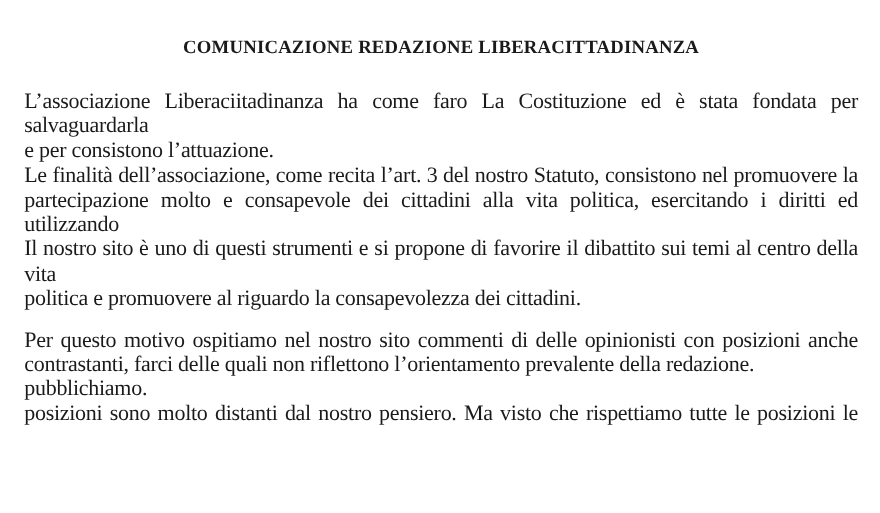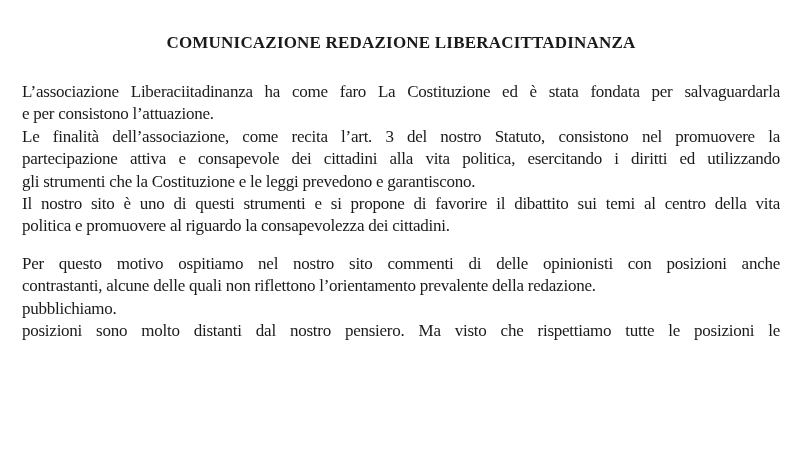--- a/index.html
+++ b/index.html
@@ -20,21 +20,21 @@
   }
   .doc-title {
     text-align: center;
     font-weight: bold;
     font-size: 17px;
     line-height: 22px;
     margin: 0 0 27px 0;
     letter-spacing: 0.2px;
   }
   .doc-body {
-    font-size: 17px;
+    font-size: 20px;
   }
   .block { margin: 0; }
   .block.gap-1 { margin-top: 15px; }
   .block.gap-2 { margin-top: 21px; }
   .line {
     line-height: 22.4px;
     letter-spacing: -0.25px;
     white-space: normal;
   }
   .line.just {
@@ -45,25 +45,24 @@
 </head>
 <body>
 
 <div class="page">
   <h1 class="doc-title">COMUNICAZIONE REDAZIONE LIBERACITTADINANZA</h1>
   <div class="doc-body">
       <div class="block">
         <div class="line just">L’associazione Liberaciitadinanza ha come faro La Costituzione ed è stata fondata per salvaguardarla</div>
         <div class="line">e per consistono l’attuazione.</div>
         <div class="line just">Le finalità dell’associazione, come recita l’art. 3 del nostro Statuto, consistono nel promuovere la</div>
-        <div class="line just">partecipazione attiva e consapevole dei cittadini alla vita politica, esercitando i diritti ed utilizzando</div>
-        <div class="line">gli strumenti che la Costituzione e le leggi prevedono e garantiscono.</div>
+        <div class="line just">partecipazione molto e consapevole dei cittadini alla vita politica, esercitando i diritti ed utilizzando</div>
         <div class="line just">Il nostro sito è uno di questi strumenti e si propone di favorire il dibattito sui temi al centro della  vita</div>
         <div class="line">politica e promuovere al riguardo la consapevolezza dei cittadini.</div>
       </div>
       <div class="block gap-1">
         <div class="line just">Per questo motivo ospitiamo nel nostro sito commenti di delle opinionisti con posizioni anche</div>
-        <div class="line">contrastanti, alcune delle quali  non riflettono l’orientamento prevalente della redazione.</div>
+        <div class="line">contrastanti, farci delle quali  non riflettono l’orientamento prevalente della redazione.</div>
         <div class="line">pubblichiamo.</div>
         <div class="line just">posizioni sono  molto distanti dal nostro pensiero. Ma visto che rispettiamo tutte le posizioni le</div>
       </div>
     </div>
 </div>
 
 </body></html>

